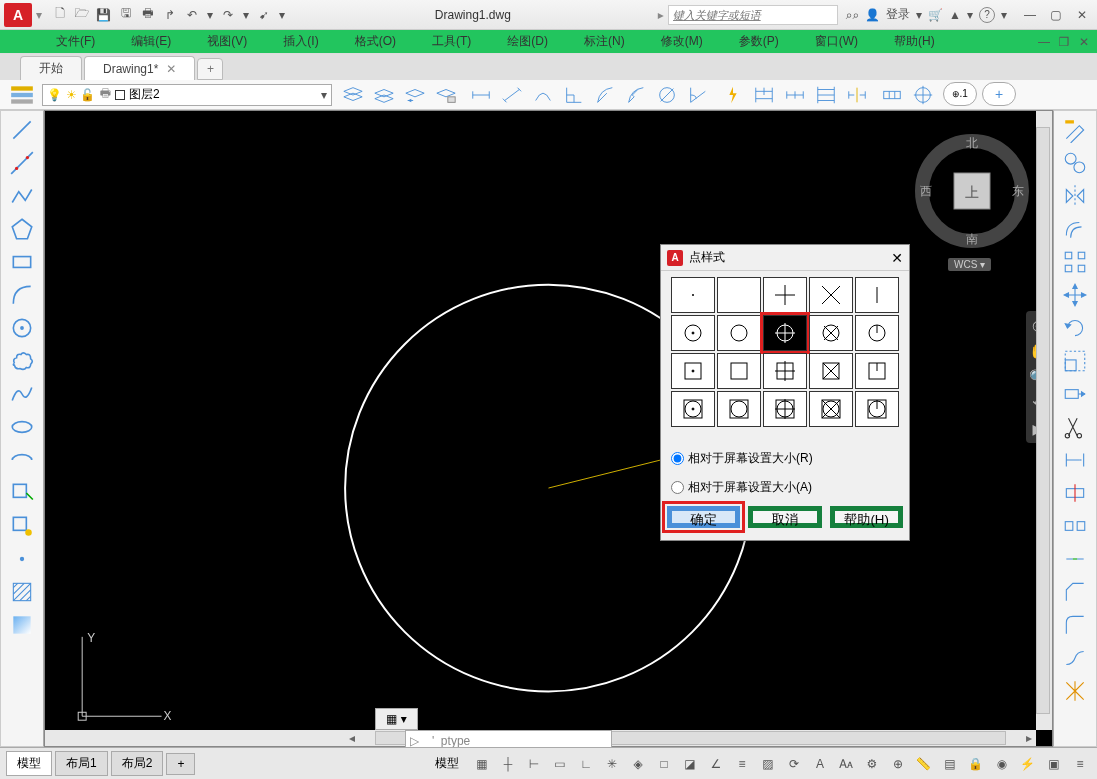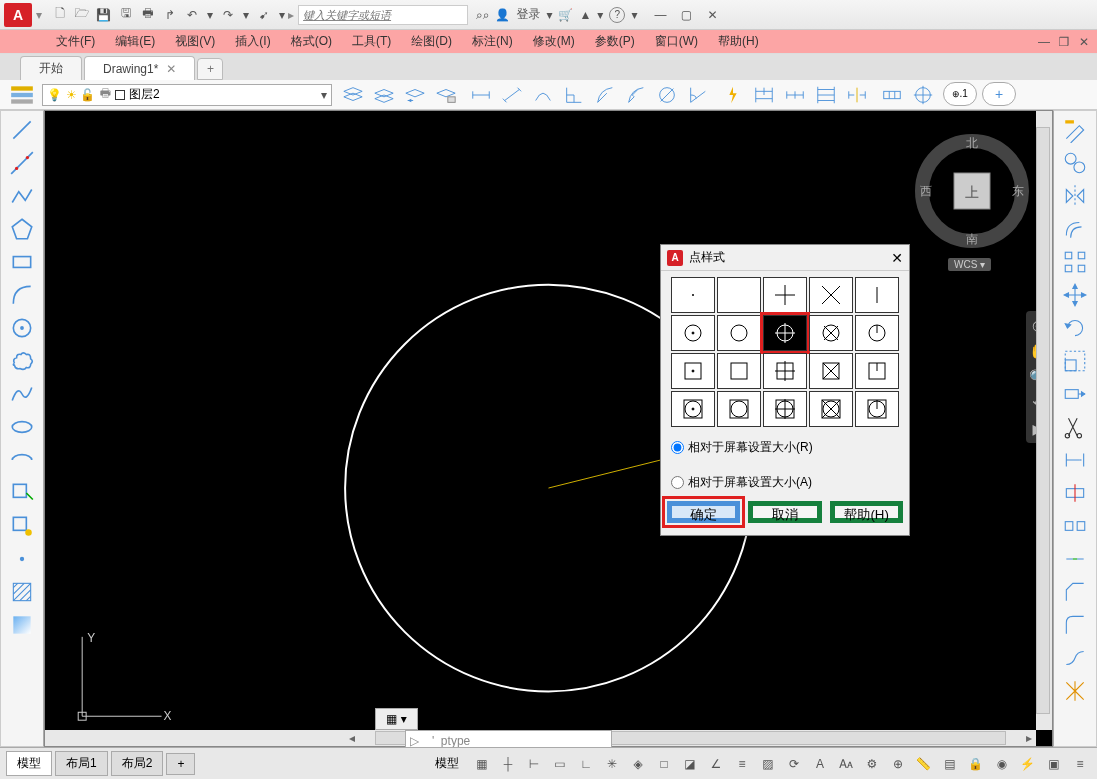--- a/index.html
+++ b/index.html
@@ -11,21 +11,21 @@
 .qat { display: flex; gap: 2px; }
 .qat-btn { width: 20px; height: 20px; display: flex; align-items: center; justify-content: center; color: #555; cursor: pointer; }
 .title-center { flex: 1; text-align: center; color: #333; }
 .search-box { width: 170px; height: 20px; border: 1px solid #ccc; padding: 0 4px; font-style: italic; color: #888; font-size: 11px; text-decoration: underline; }
 .title-right { display: flex; align-items: center; gap: 6px; margin-left: 8px; }
 .title-right span { color: #555; cursor: pointer; }
 .win-controls { display: flex; gap: 4px; margin-left: 12px; }
 .win-controls div { width: 22px; height: 18px; display: flex; align-items: center; justify-content: center; color: #555; cursor: pointer; }
 
 
-.menubar { height: 24px; background: #fca5a5; display: flex; align-items: center; padding-left: 48px; gap: 4px; border-bottom: 1px solid #ddd; }
+.menubar { height: 24px; background: #22c55e; display: flex; align-items: center; padding-left: 48px; gap: 20px; border-bottom: 1px solid #ddd; }
 .menu-item { padding: 2px 8px; color: #333; cursor: pointer; }
 .mdi-controls { margin-left: auto; display: flex; gap: 2px; margin-right: 4px;}
 .mdi-controls div { width: 18px; height: 16px; display:flex;align-items:center;justify-content:center;color:#555;cursor:pointer;}
 
 
 .file-tabs { height: 26px; background: #e0e0e0; display: flex; align-items: flex-end; padding-left: 20px; }
 .file-tab { height: 24px; padding: 0 18px; background: #f5f5f5; border: 1px solid #bbb; border-bottom: none; border-radius: 4px 4px 0 0; display: flex; align-items: center; gap: 8px; margin-right: 2px; cursor: pointer; color: #444;}
 .file-tab.active { background: #fff; }
 .file-tab .close { color: #888; cursor: pointer; }
 .file-tab-add { width: 26px; height: 22px; border: 1px solid #bbb; background: #f5f5f5; border-radius: 4px 4px 0 0; display: flex; align-items: center; justify-content: center; color: #777; }
@@ -80,21 +80,21 @@
 .dlg-body { padding: 6px; }
 .pt-grid { display: grid; grid-template-columns: repeat(5, 44px); grid-auto-rows: 36px; gap: 2px; justify-content: center;}
 .pt-cell { border: 1px solid #333; background: #fff; display: flex; align-items: center; justify-content: center; cursor: pointer; position:relative;}
 .pt-cell.selected { background: #000; }
 .pt-cell.selected-highlight { outline: 3px solid #e02020; outline-offset: 0px; }
 .pt-cell svg { width: 30px; height: 26px; }
 .pt-cell.selected svg { stroke: #fff; }
 .dlg-size { margin-top: 46px; display: flex; align-items: center; gap: 6px; outline: 3px solid #e02020; outline-offset: 2px; padding: 2px 4px; width: 196px;}
 .dlg-size label { white-space: nowrap; }
 .dlg-size input { flex: 1; height: 20px; border: 1px solid #888; padding: 0 4px; width: 100px;}
-.dlg-radios { margin-top: 12px; display: flex; flex-direction: column; gap: 18px; padding-left: 4px;}
+.dlg-radios { margin-top: 23px; display: flex; flex-direction: column; gap: 12px; padding-left: 4px;}
 .dlg-radios label { display: flex; align-items: center; gap: 4px; }
 .dlg-btns { margin-top: 10px; display: flex; gap: 8px; justify-content: center; padding-bottom: 6px;}
 .dlg-btn { width: 74px; height: 22px; border: 5px solid #15803d; background: #f5f5f5; cursor: pointer; }
 .dlg-btn.ok-highlight { outline: 3px solid #e02020; outline-offset: 2px; background: #d8e8f8; border-color: #4a90d9;}
 
 .watermark { position: absolute; bottom: 40px; right: 60px; opacity: 0.15; font-size: 60px; color: #fff; pointer-events: none; font-style: italic;}
 </style>
 </head>
 <body>
 
@@ -108,20 +108,21 @@
     <div class="qat-btn">🖫</div>
     <div class="qat-btn">🖶</div>
     <div class="qat-btn">↱</div>
     <div class="qat-btn">↶</div>
     <div class="qat-btn" style="width:12px;">▾</div>
     <div class="qat-btn">↷</div>
     <div class="qat-btn" style="width:12px;">▾</div>
     <div class="qat-btn">➹</div>
     <div class="qat-btn" style="width:12px;">▾</div>
   </div>
+  <div class="title-center">Drawing1.dwg</div>
   <span style="color:#888;margin-right:4px;">▸</span>
   <input class="search-box" placeholder="键入关键字或短语" style="">
   <div class="title-right">
     <span>⌕⌕</span>
     <span>👤</span>
     <span>登录</span>
     <span>▾</span>
     <span>🛒</span>
     <span>▲</span>
     <span>▾</span>

